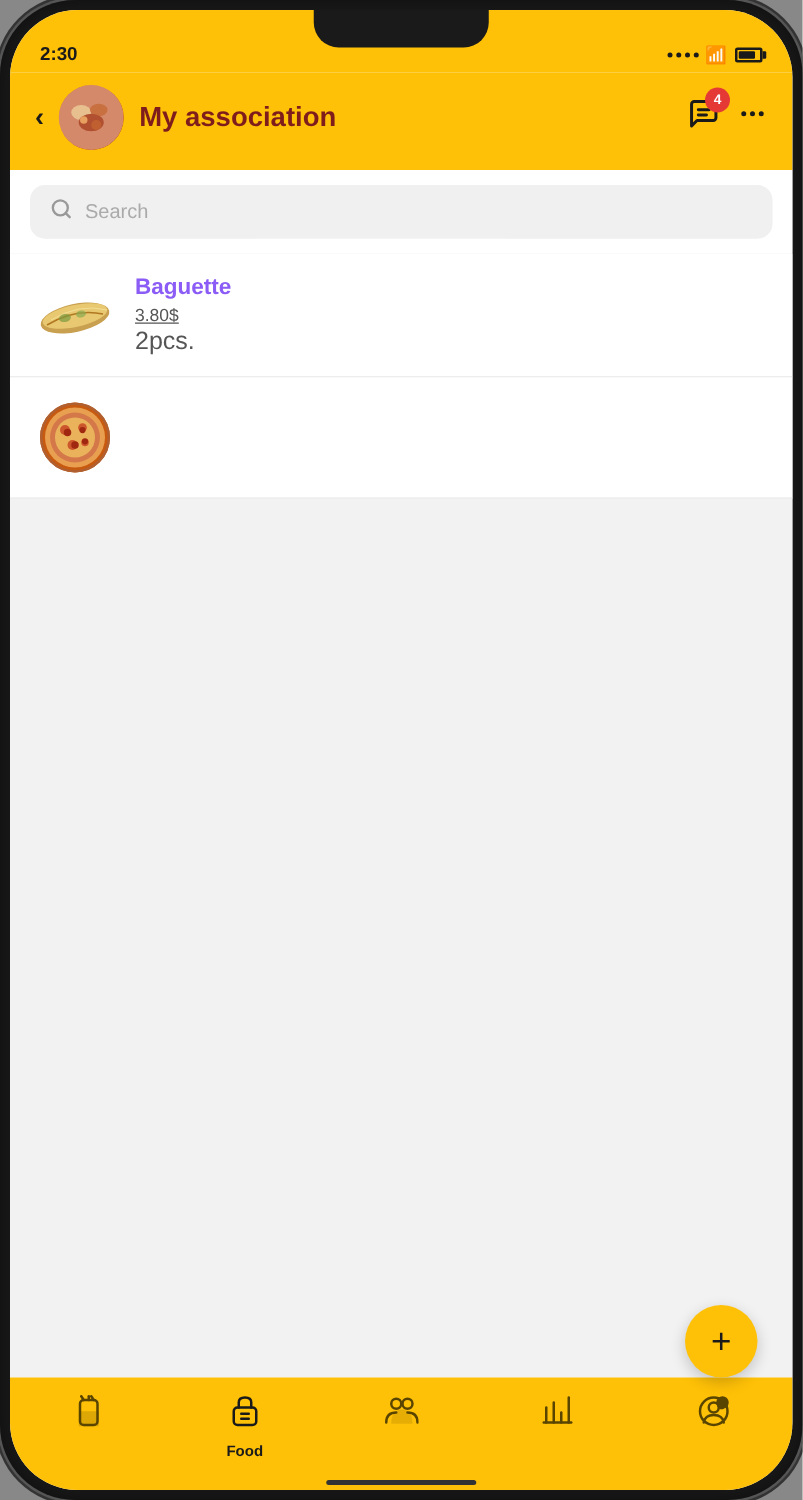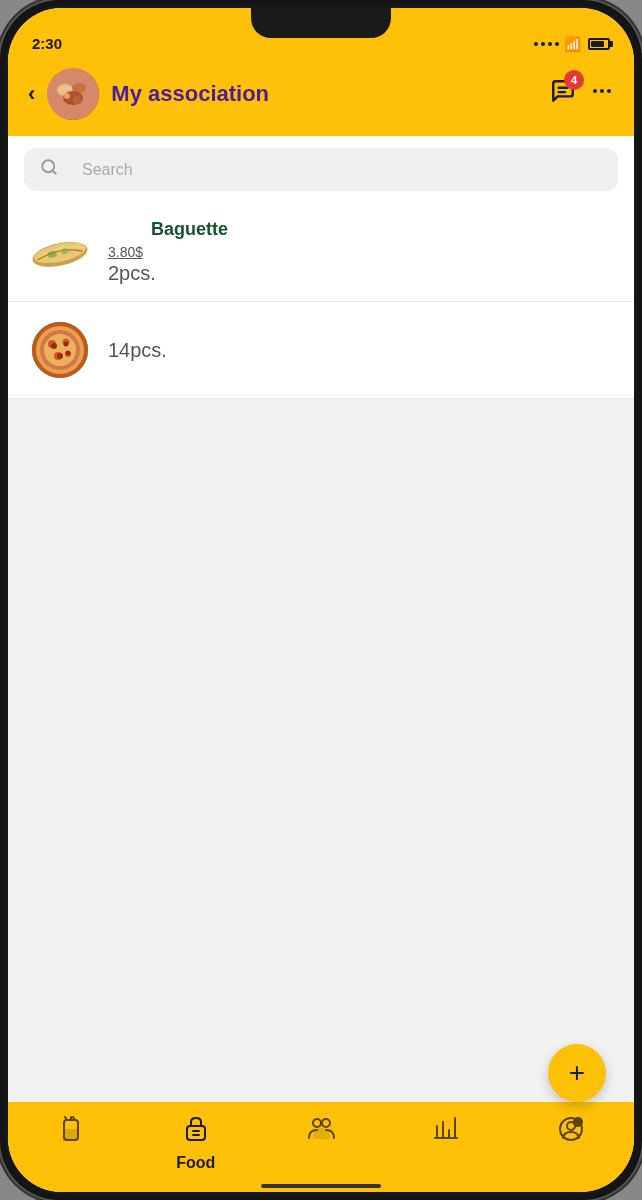--- a/index.html
+++ b/index.html
@@ -113,21 +113,21 @@
       margin-right: 12px;
       overflow: hidden;
       flex-shrink: 0;
       background: linear-gradient(135deg, #c8702a, #e8a050, #c85020, #a04010);
       display: flex; align-items: center; justify-content: center;
       font-size: 22px;
     }
     .header-title {
       font-size: 22px;
       font-weight: 700;
-      color: #4c1d95;
+      color: #7f1d1d;
       flex: 1;
     }
     .header-icons {
       display: flex;
       align-items: center;
       gap: 14px;
     }
     .icon-btn {
       position: relative;
       cursor: pointer;
@@ -154,21 +154,21 @@
       background: white;
       padding: 12px 16px;
       flex-shrink: 0;
     }
     .search-bar {
       background: #f0f0f0;
       border-radius: 12px;
       padding: 10px 16px;
       display: flex;
       align-items: center;
-      gap: 24px;
+      gap: 10px;
     }
     .search-icon-svg {
       color: #999;
       font-size: 18px;
     }
     .search-input-display {
       font-size: 16px;
       color: #aaa;
     }
     
@@ -197,23 +197,22 @@
       align-items: center;
       justify-content: center;
       font-size: 42px;
       margin-right: 16px;
       flex-shrink: 0;
     }
     .food-info { flex: 1; }
     .food-name {
       font-size: 18px;
       font-weight: 600;
-      color: #14532d;
+      color: #8b5cf6;
       margin-bottom: 4px;
-      margin-left: 43px;
     }
     .food-price {
       font-size: 14px;
       color: #555;
       margin-bottom: 2px;
       text-decoration: underline;
     }
     .food-qty {
       font-size: 20px;
       color: #555;
@@ -254,21 +253,21 @@
       gap: 4px;
       cursor: pointer;
       padding-top: 4px;
     }
     .nav-icon {
       font-size: 22px;
       color: #5a4500;
     }
     .nav-icon.active { color: #1a1a1a; }
     .nav-label {
-      font-size: 16px;
+      font-size: 12px;
       font-weight: 600;
       color: #1a1a1a;
     }
     .home-indicator {
       position: absolute;
       bottom: 12px;
       left: 50%;
       transform: translateX(-50%);
       width: 120px;
       height: 4px;
@@ -413,21 +412,20 @@
 
               <circle cx="24" cy="26" r="3" fill="#a02810"></circle>
               <circle cx="36" cy="24" r="2.5" fill="#a02810"></circle>
               <circle cx="30" cy="36" r="3" fill="#a02810"></circle>
               <circle cx="38" cy="33" r="2.5" fill="#a02810"></circle>
 
               <circle cx="30" cy="30" r="27" fill="none" stroke="#b06030" stroke-width="2"></circle>
             </svg>
           </div>
           <div class="food-info">
-            <div class="food-qty">14pcs.</div>
           </div>
         </div>
 
       </div>
     </div>
 
     <div class="fab">+</div>
 
     <div class="bottom-nav">
       <div class="nav-item">

